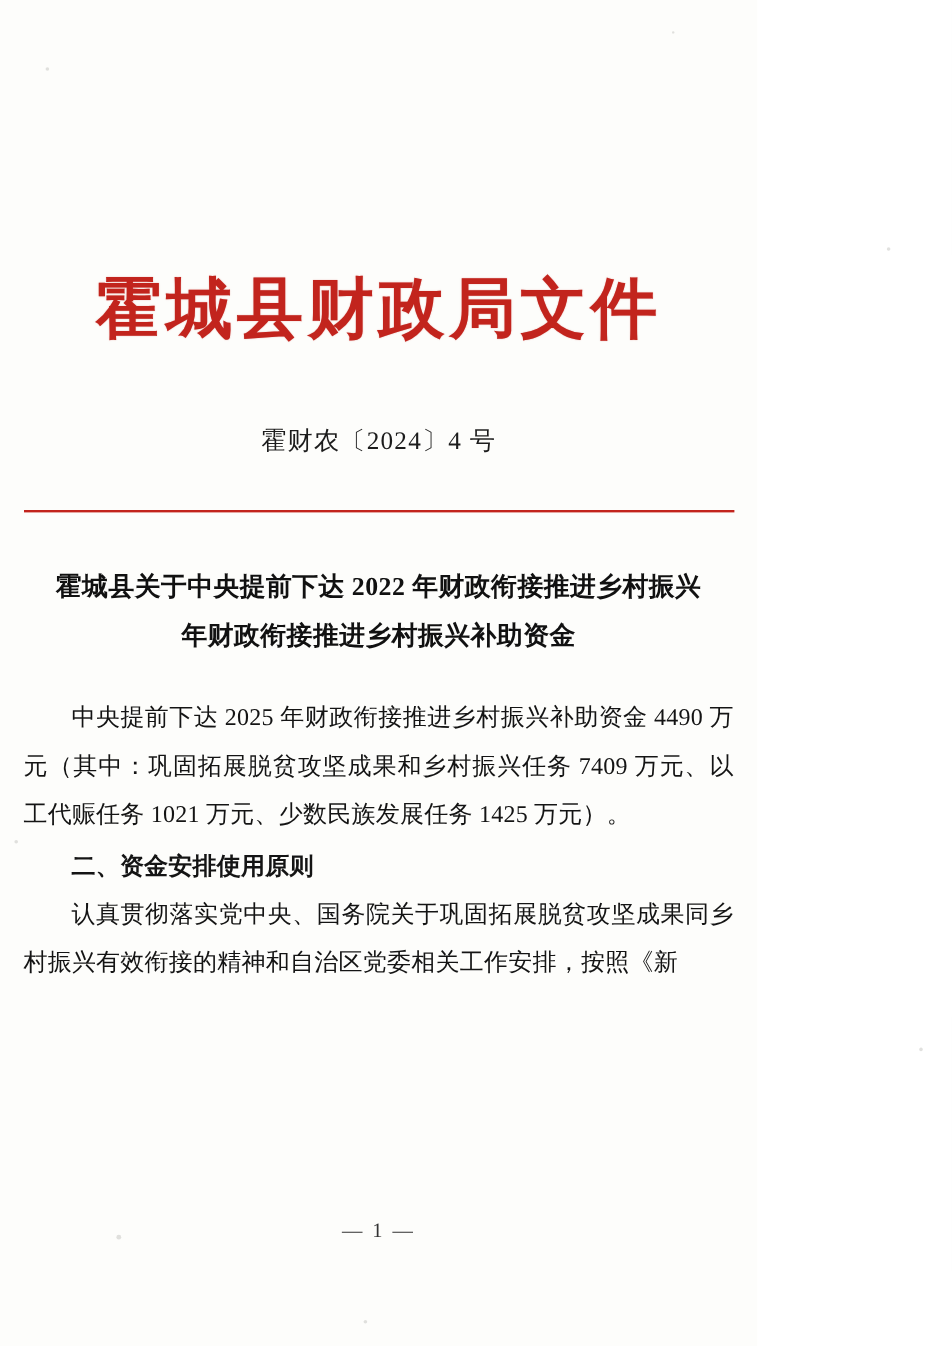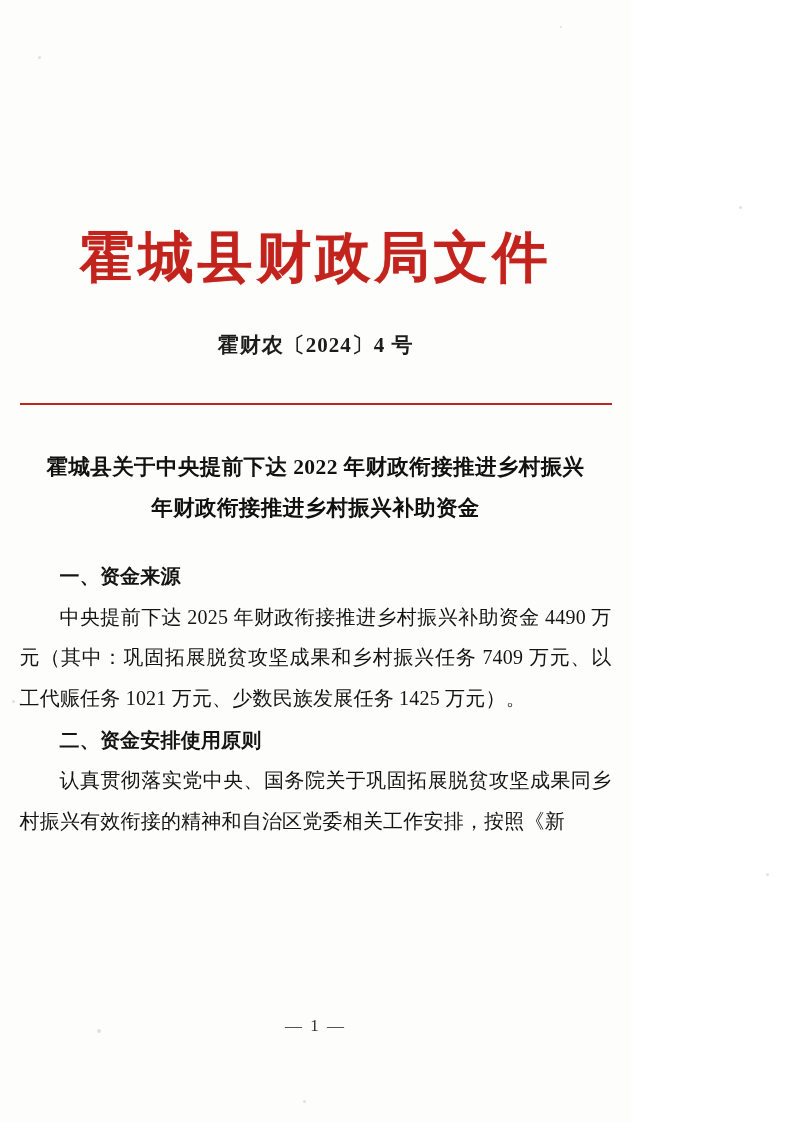--- a/index.html
+++ b/index.html
@@ -35,25 +35,25 @@
   .doc-title {
     font-family: "Liberation Serif", "DejaVu Serif", serif;
     font-weight: bold;
     font-size: 55px;
     letter-spacing: 4px;
     color: #c2241d;
     line-height: 1.1;
     text-shadow: 0 0 1px rgba(194,36,29,0.5);
   }
   .doc-number {
-    margin-top: 42px;
+    margin-top: 64px;
     font-size: 21px;
     letter-spacing: 1px;
     color: #1c1c1c;
-    font-weight: 700;
+    font-weight: 400;
   }
   .red-rule {
     margin: 44px auto 0 auto;
     width: 592px;
     height: 2px;
     background: #c2241d;
   }
   .content {
     width: 592px;
     margin: 0 auto;
@@ -114,21 +114,20 @@
     <div class="red-rule"></div>
   </div>
 
   <div class="content">
     <div class="article-title">
       <div>霍城县关于中央提前下达 2022 年财政衔接推进乡村振兴</div>
       <div>年财政衔接推进乡村振兴补助资金</div>
     </div>
 
     <div class="body-text">
-      <p class="section-head">一、资金来源</p>
       <p class="para">中央提前下达 2025 年财政衔接推进乡村振兴补助资金 4490 万元（其中：巩固拓展脱贫攻坚成果和乡村振兴任务 7409 万元、以工代赈任务 1021 万元、少数民族发展任务 1425 万元）。</p>
       <p class="section-head">二、资金安排使用原则</p>
       <p class="para">认真贯彻落实党中央、国务院关于巩固拓展脱贫攻坚成果同乡村振兴有效衔接的精神和自治区党委相关工作安排，按照《新</p>
     </div>
   </div>
 
   <div class="page-number">— 1 —</div>
 </div>
 
 </body></html>

